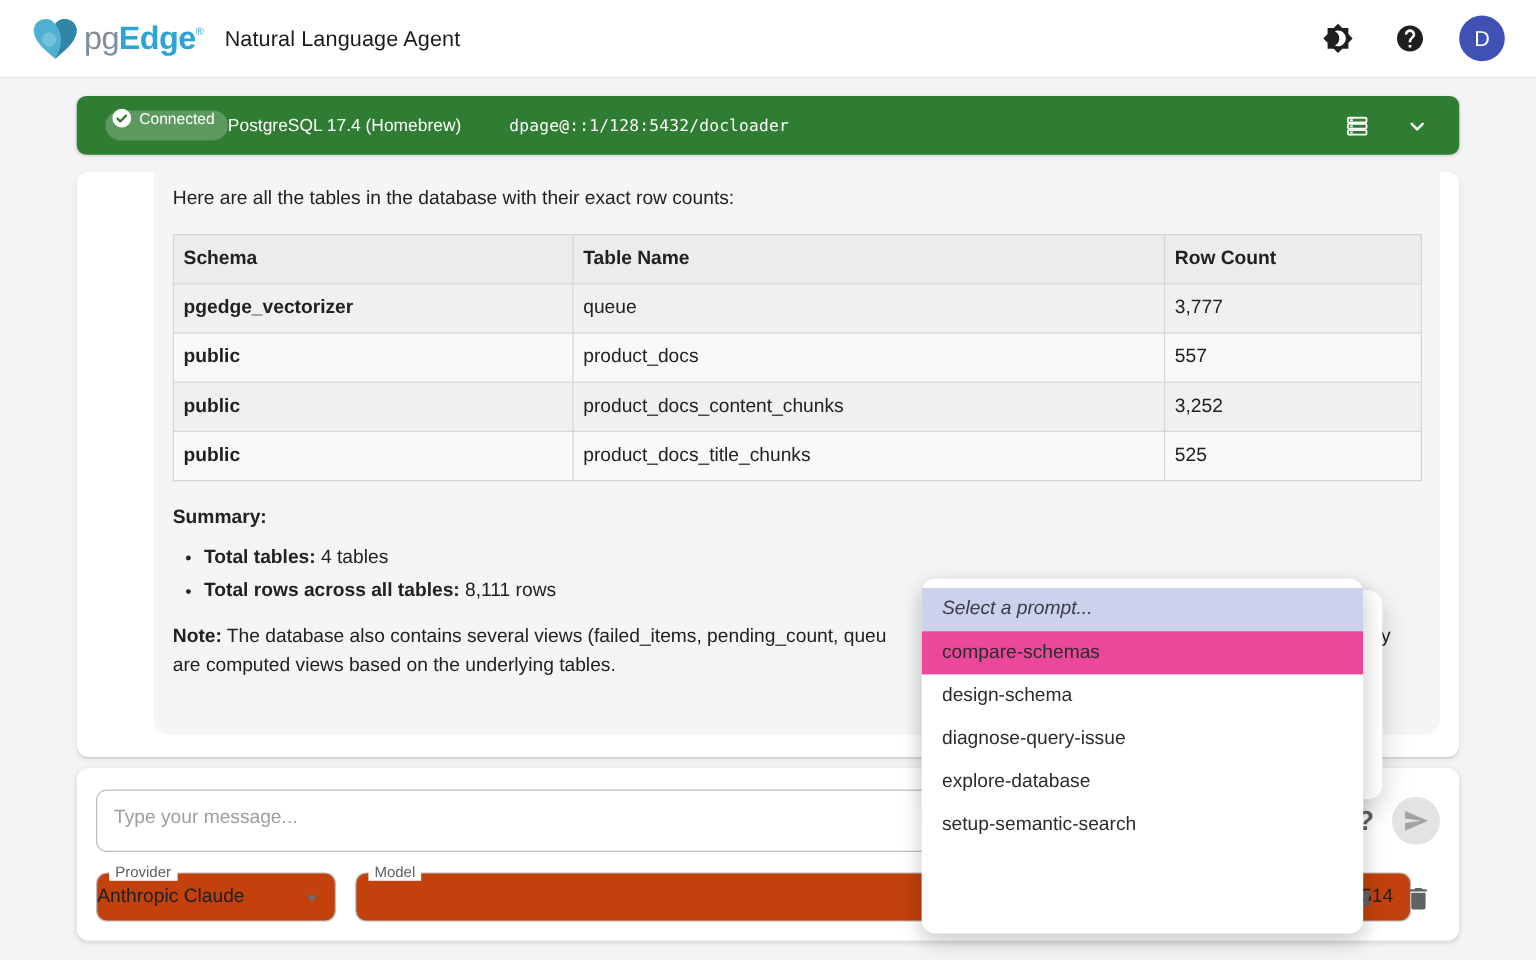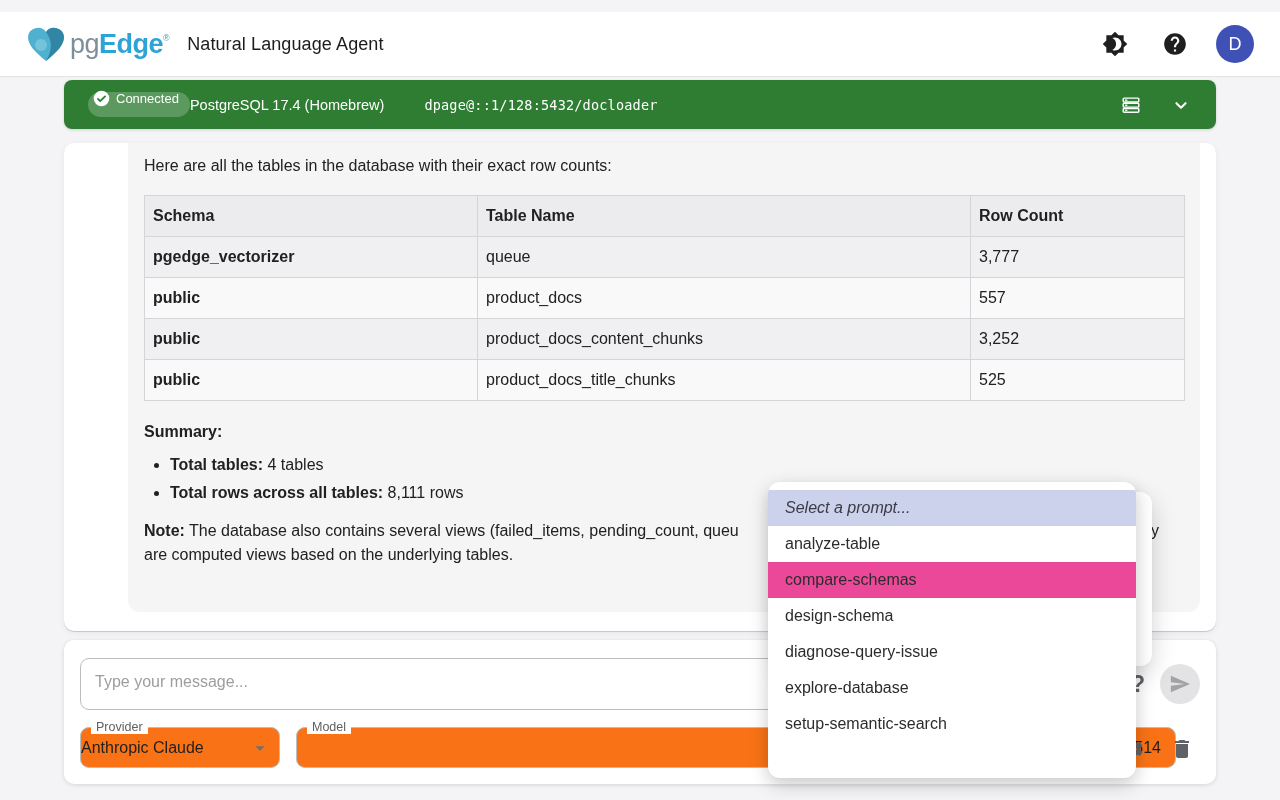--- a/index.html
+++ b/index.html
@@ -6,21 +6,21 @@
   html,body { width:1280px; height:800px; }
   body {
     font-family: "Liberation Sans", sans-serif;
     background:#f4f4f6;
     position:relative;
     overflow:hidden;
     color:#212121;
   }
   
   .appbar{
-    position:absolute; left:0; top:12px; width:1280px; height:64px;
+    position:absolute; left:0; top:0; width:1280px; height:64px;
     background:#ffffff; box-shadow:0 1px 0 #e3e3e5;
     display:flex; align-items:center;
   }
   .logo{ display:flex; align-items:center; margin-left:24px; }
   .logo-mark{ width:44px; height:40px; margin-right:2px; }
   .logo-word{ font-size:27px; letter-spacing:-0.5px; display:flex; align-items:baseline;}
   .logo-pg{ color:#7e8f9a; font-weight:400; }
   .logo-edge{ color:#2ea3d6; font-weight:700; }
   .logo-reg{ color:#2ea3d6; font-size:9px; vertical-align:super; position:relative; top:-12px; }
   .app-title{ font-size:18px; color:#1c1c1c; margin-left:18px; letter-spacing:0.1px; }
@@ -77,21 +77,21 @@
   .msg-input{
     position:absolute; left:16px; top:18px; width:1032px; height:52px;
     border:1px solid #bdbdbd; border-radius:9px; padding:14px 14px; font-size:16px;
     font-family:"Liberation Sans", sans-serif; resize:none; background:#fff; outline:none; color:#212121;
   }
   .msg-input::placeholder{ color:#9e9e9e; }
   .q-icon{ position:absolute; left:1060px; top:30px; width:28px; height:28px; border:none; background:transparent;
     color:#5f6368; font-size:23px; font-weight:700; cursor:pointer; line-height:28px; text-align:center;}
   .send-btn{ position:absolute; left:1096px; top:24px; width:40px; height:40px; border-radius:50%;
     background:#e3e3e5; border:none; display:flex; align-items:center; justify-content:center; cursor:pointer; }
-  .field{ position:absolute; top:87px; height:41px; border:1px solid #bdbdbd; border-radius:9px; background:#f97316; }
+  .field{ position:absolute; top:87px; height:41px; border:1px solid #bdbdbd; border-radius:9px; background:#c2410c; }
   .field .flabel{ position:absolute; left:10px; top:-8px; background:#fff; padding:0 5px; font-size:12.5px; color:#616161; }
   .provider{ left:16px; width:200px; display:flex; align-items:center; cursor:pointer; }
   .provider .fvalue{ font-size:16px; color:#1f1f1f; }
   .provider .arrow{ margin-left:auto; margin-right:8px; }
   .model{ left:232px; width:880px; }
   .model input{ width:100%; height:100%; border:none; outline:none; border-radius:9px; padding:0 14px; font-size:16px;
     font-family:"Liberation Sans", sans-serif; color:#1f1f1f; background:transparent;text-align:right; }
   .gear-btn{ position:absolute; left:1057px; top:96px; width:26px; height:26px; border:none; background:transparent; cursor:pointer; }
   .trash-btn{ position:absolute; left:1106px; top:95px; width:28px; height:28px; border:none; background:transparent; cursor:pointer; }
   
@@ -264,19 +264,18 @@
     <svg width="24" height="24" viewBox="0 0 24 24">
       <path fill="#5f6368" d="M6 19c0 1.1.9 2 2 2h8c1.1 0 2-.9 2-2V7H6v12zM19 4h-3.5l-1-1h-5l-1 1H5v2h14V4z"></path>
     </svg>
   </button>
 </div>
 
 <div class="menu-backdrop"></div>
 
 <div class="prompt-menu">
   <div class="prompt-item placeholder" style="background:#ccd1ec">Select a prompt...</div>
-  <div class="prompt-item">analyze-table</div>
   <div class="prompt-item" style="background:#ec4899">compare-schemas</div>
   <div class="prompt-item">design-schema</div>
   <div class="prompt-item">diagnose-query-issue</div>
   <div class="prompt-item">explore-database</div>
   <div class="prompt-item">setup-semantic-search</div>
 </div>
 
 </body></html>

